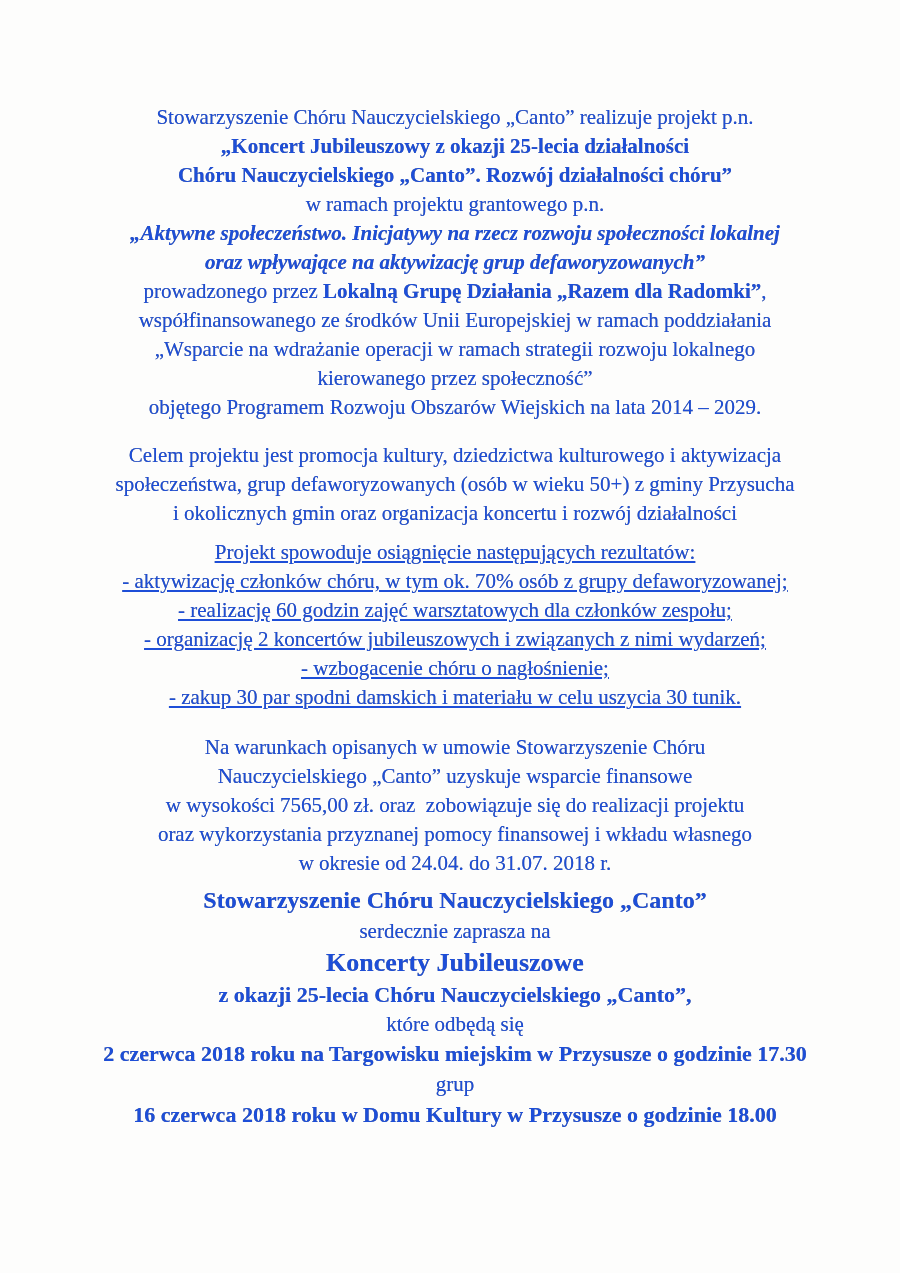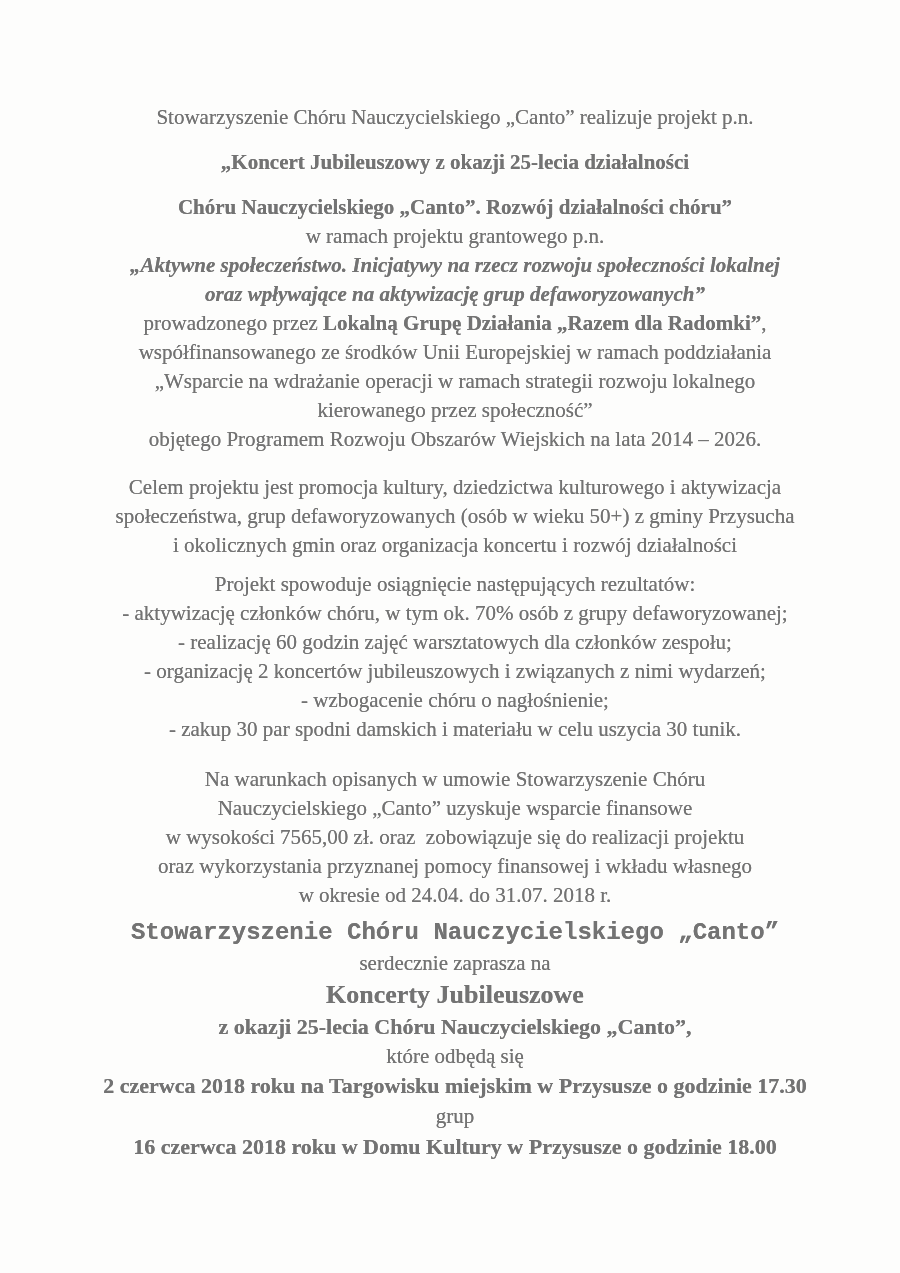--- a/index.html
+++ b/index.html
@@ -5,41 +5,41 @@
   html, body { margin: 0; padding: 0; }
   body {
     width: 900px; height: 1273px;
     background: #ffffff;
     overflow: hidden;
   }
   .sheet {
     position: relative;
     width: 900px; height: 1273px;
     background: #fdfdfc;
-    color: #737373;
+    color: #1d4ed8;
     font-family: "Liberation Serif", "DejaVu Serif", serif;
   }
   .content {
     position: absolute;
     top: 103px; left: 85px; width: 740px;
     text-align: center;
     font-size: 21px;
     line-height: 29px;
     text-shadow: 0 0 0.5px rgba(30,30,30,0.55); 
   }
   .line { white-space: pre-wrap; }
-  .b  { font-weight: 700; margin-top: 16px; }
+  .b  { font-weight: 700; }
   .bi { font-weight: 700; font-style: italic; }
 
   .para-goal       { margin-top: 19px; }
-  .para-results    { margin-top: 10px; }
+  .para-results    { margin-top: 10px; text-decoration: underline; }
   .para-funding    { margin-top: 21px; }
   .para-invitation { margin-top: 6px;  }
 
-  .inv-org      { font-size: 24px; line-height: 33px; font-weight: 700; font-family: Liberation Mono, monospace; }
+  .inv-org      { font-size: 24px; line-height: 33px; font-weight: 700; }
   .inv-invite   { font-size: 21px; line-height: 29px; }
   .inv-title    { font-size: 26px; line-height: 33px; font-weight: 700; }
   .inv-subtitle { font-size: 22px; line-height: 31px; font-weight: 700; }
   .inv-which    { font-size: 21px; line-height: 28px; }
   .inv-date     { font-size: 22px; line-height: 31px; font-weight: 700; }
   .inv-conj     { font-size: 21px; line-height: 30px; }
 </style>
 </head>
 <body>
 
@@ -50,21 +50,21 @@
       <div class="line">Stowarzyszenie Chóru Nauczycielskiego „Canto” realizuje projekt p.n.</div>
       <div class="line b">„Koncert Jubileuszowy z okazji 25-lecia działalności</div>
       <div class="line b">Chóru Nauczycielskiego „Canto”. Rozwój działalności chóru”</div>
       <div class="line">w ramach projektu grantowego p.n.</div>
       <div class="line bi">„Aktywne społeczeństwo. Inicjatywy na rzecz rozwoju społeczności lokalnej</div>
       <div class="line bi">oraz wpływające na aktywizację grup defaworyzowanych”</div>
       <div class="line"><span>prowadzonego przez </span><span class="b">Lokalną Grupę Działania „Razem dla Radomki”</span><span>,</span></div>
       <div class="line">współfinansowanego ze środków Unii Europejskiej w ramach poddziałania</div>
       <div class="line">„Wsparcie na wdrażanie operacji w ramach strategii rozwoju lokalnego</div>
       <div class="line">kierowanego przez społeczność”</div>
-      <div class="line">objętego Programem Rozwoju Obszarów Wiejskich na lata 2014 – 2026.</div>
+      <div class="line">objętego Programem Rozwoju Obszarów Wiejskich na lata 2014 – 2029.</div>
     </section>
 
     <section class="para-goal">
       <div class="line">Celem projektu jest promocja kultury, dziedzictwa kulturowego i aktywizacja</div>
       <div class="line">społeczeństwa, grup defaworyzowanych (osób w wieku 50+) z gminy Przysucha</div>
       <div class="line">i okolicznych gmin oraz organizacja koncertu i rozwój działalności</div>
     </section>
 
     <section class="para-results">
       <div class="line">Projekt spowoduje osiągnięcie następujących rezultatów:</div>

